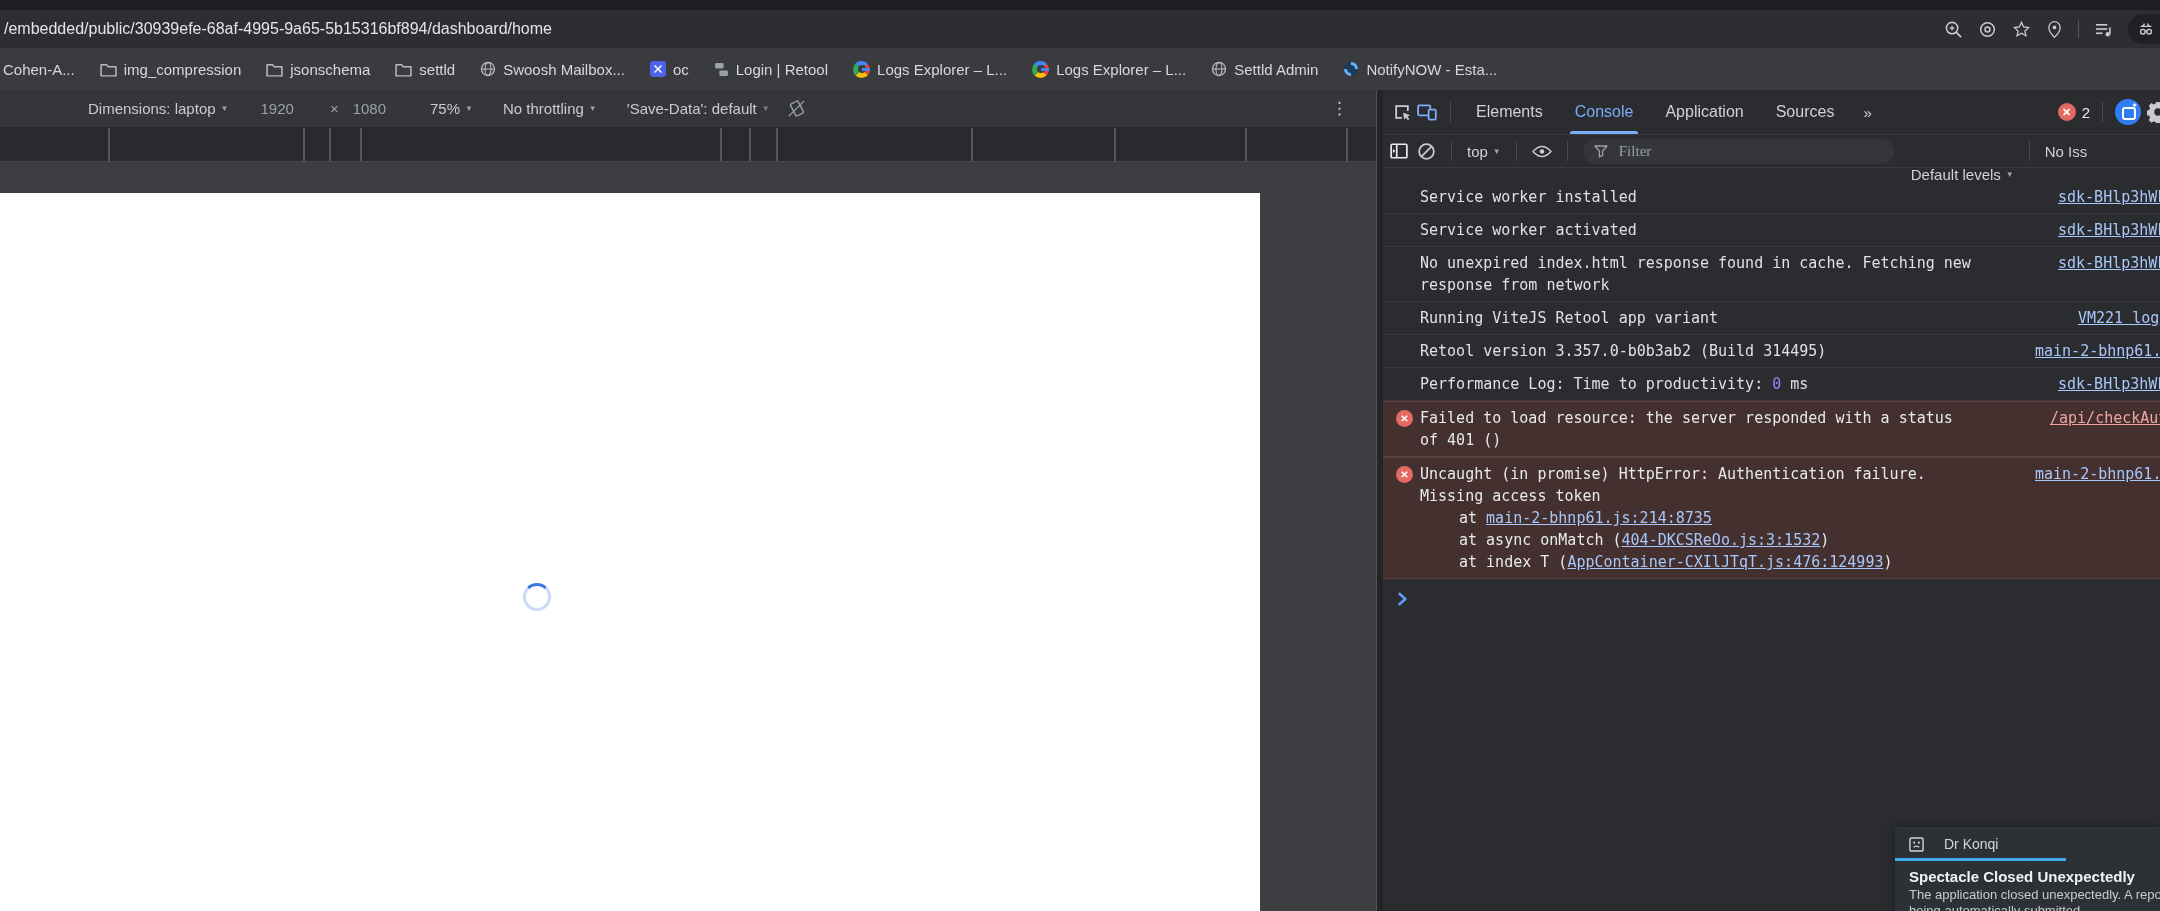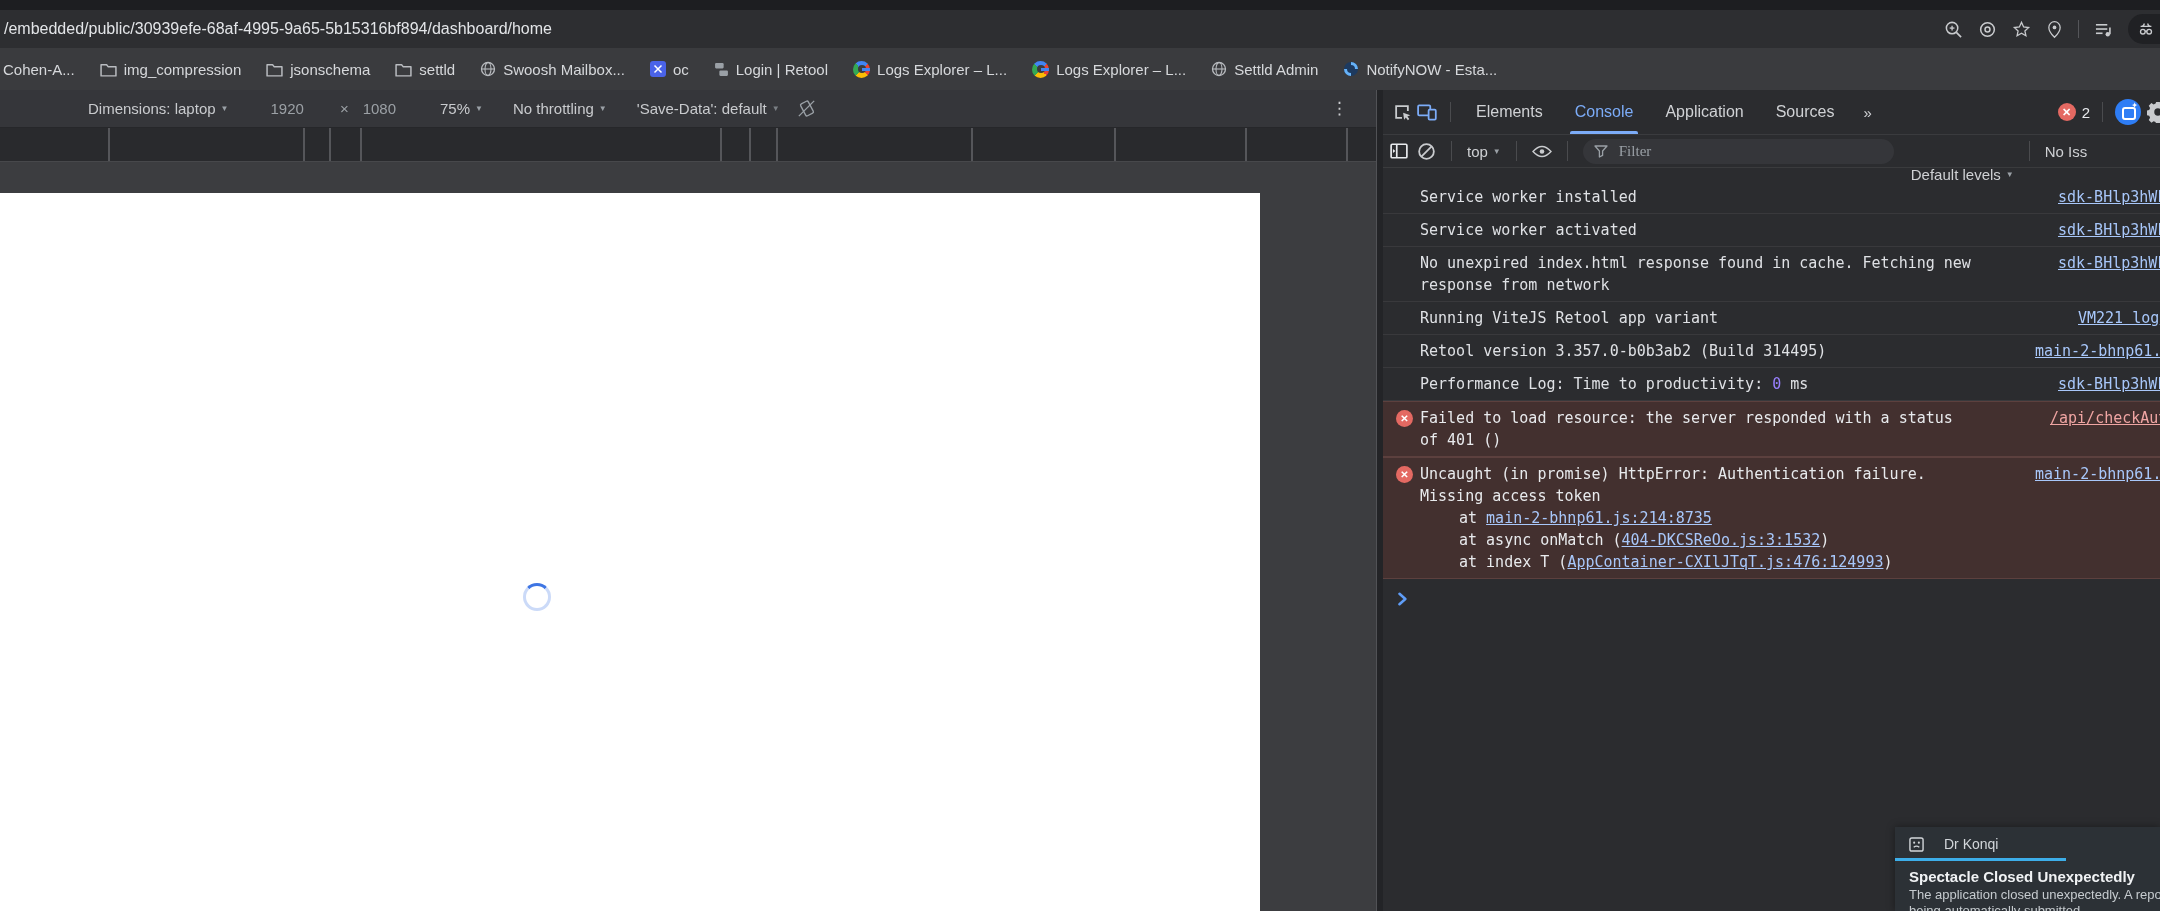--- a/index.html
+++ b/index.html
@@ -279,21 +279,21 @@
 </div>
 
 <div class="main">
 
   <div class="left">
     <div class="dtb">
       <span class="grp">
           <span>Dimensions: laptop</span>
           <span class="caret">▼</span>
         </span>
-      <span class="grp dim-num" style="margin-left:42px">1920</span>
+      <span class="grp dim-num" style="margin-left:32px">1920</span>
       <span class="grp dim-num" style="margin-left:36px">×</span>
       <span class="grp dim-num" style="margin-left:14px">1080</span>
       <span class="grp" style="margin-left:44px">
           <span>75%</span>
           <span class="caret">▼</span>
         </span>
       <span class="grp" style="margin-left:30px">
           <span>No throttling</span>
           <span class="caret">▼</span>
         </span>

